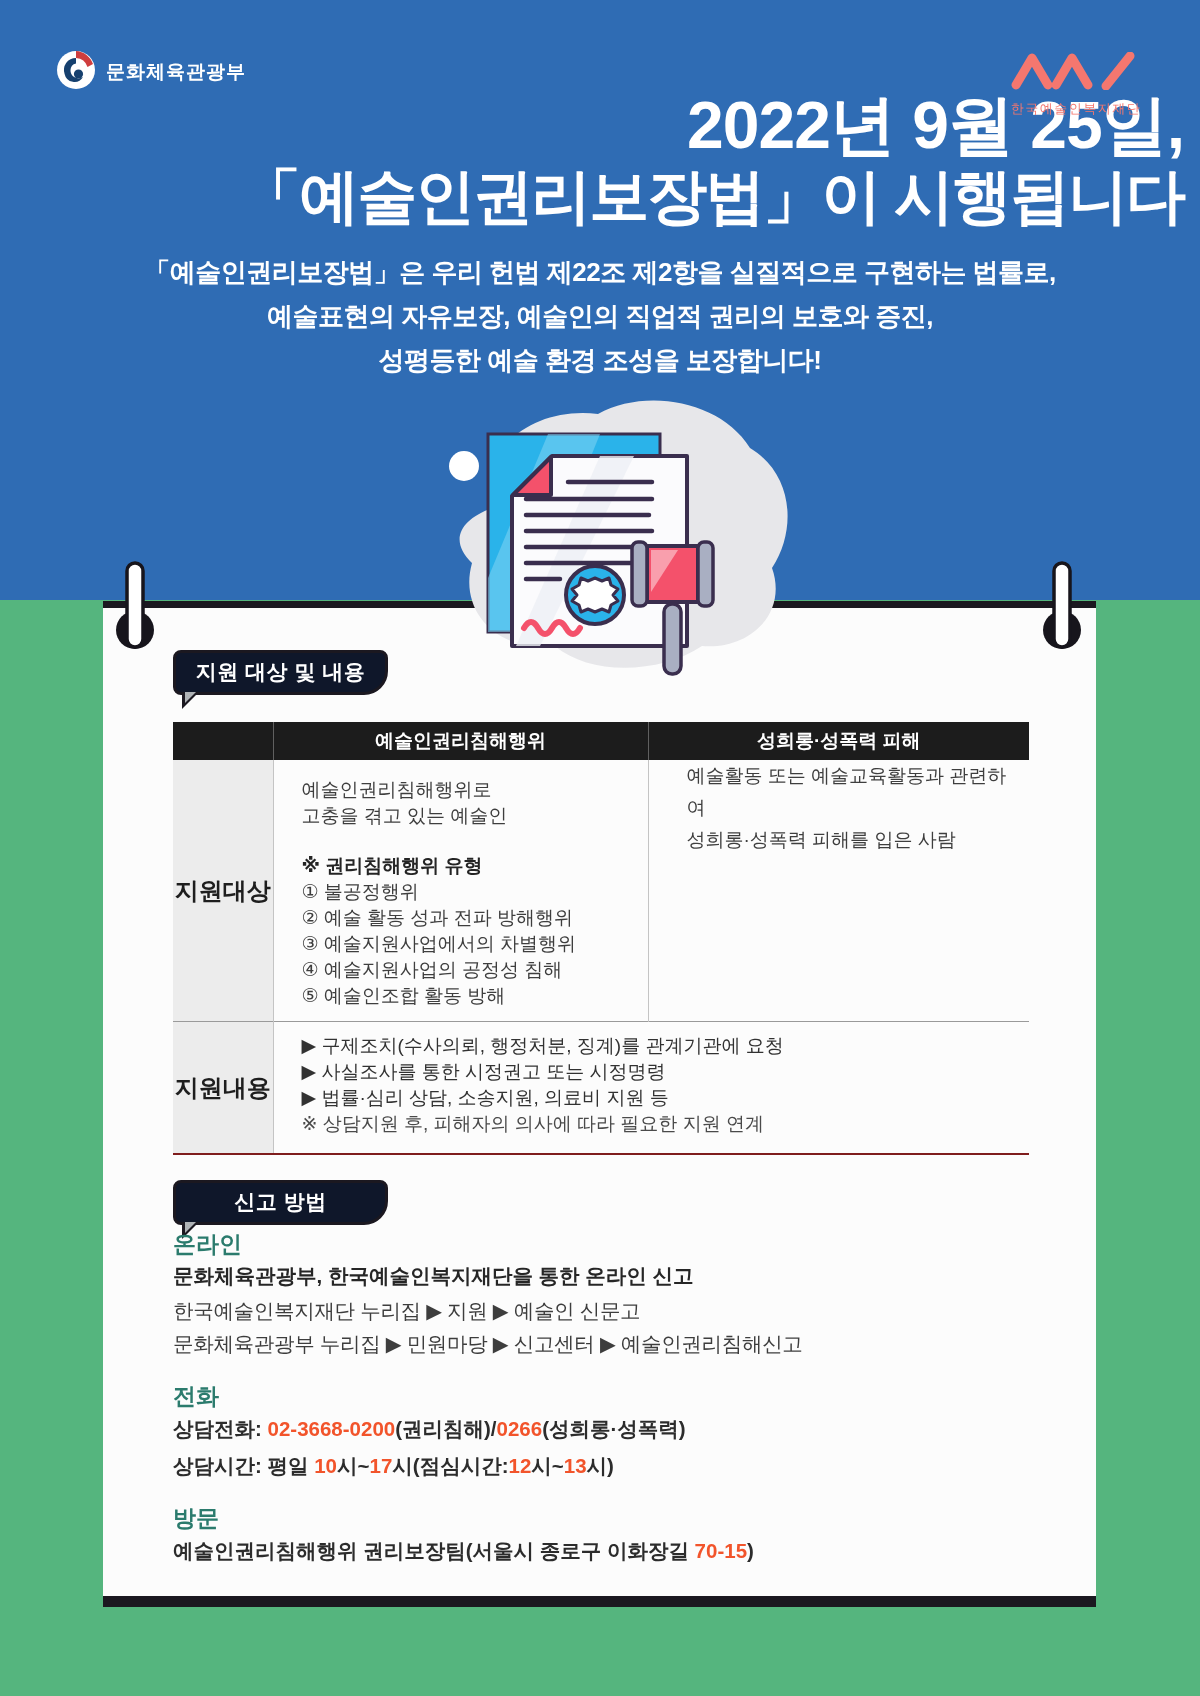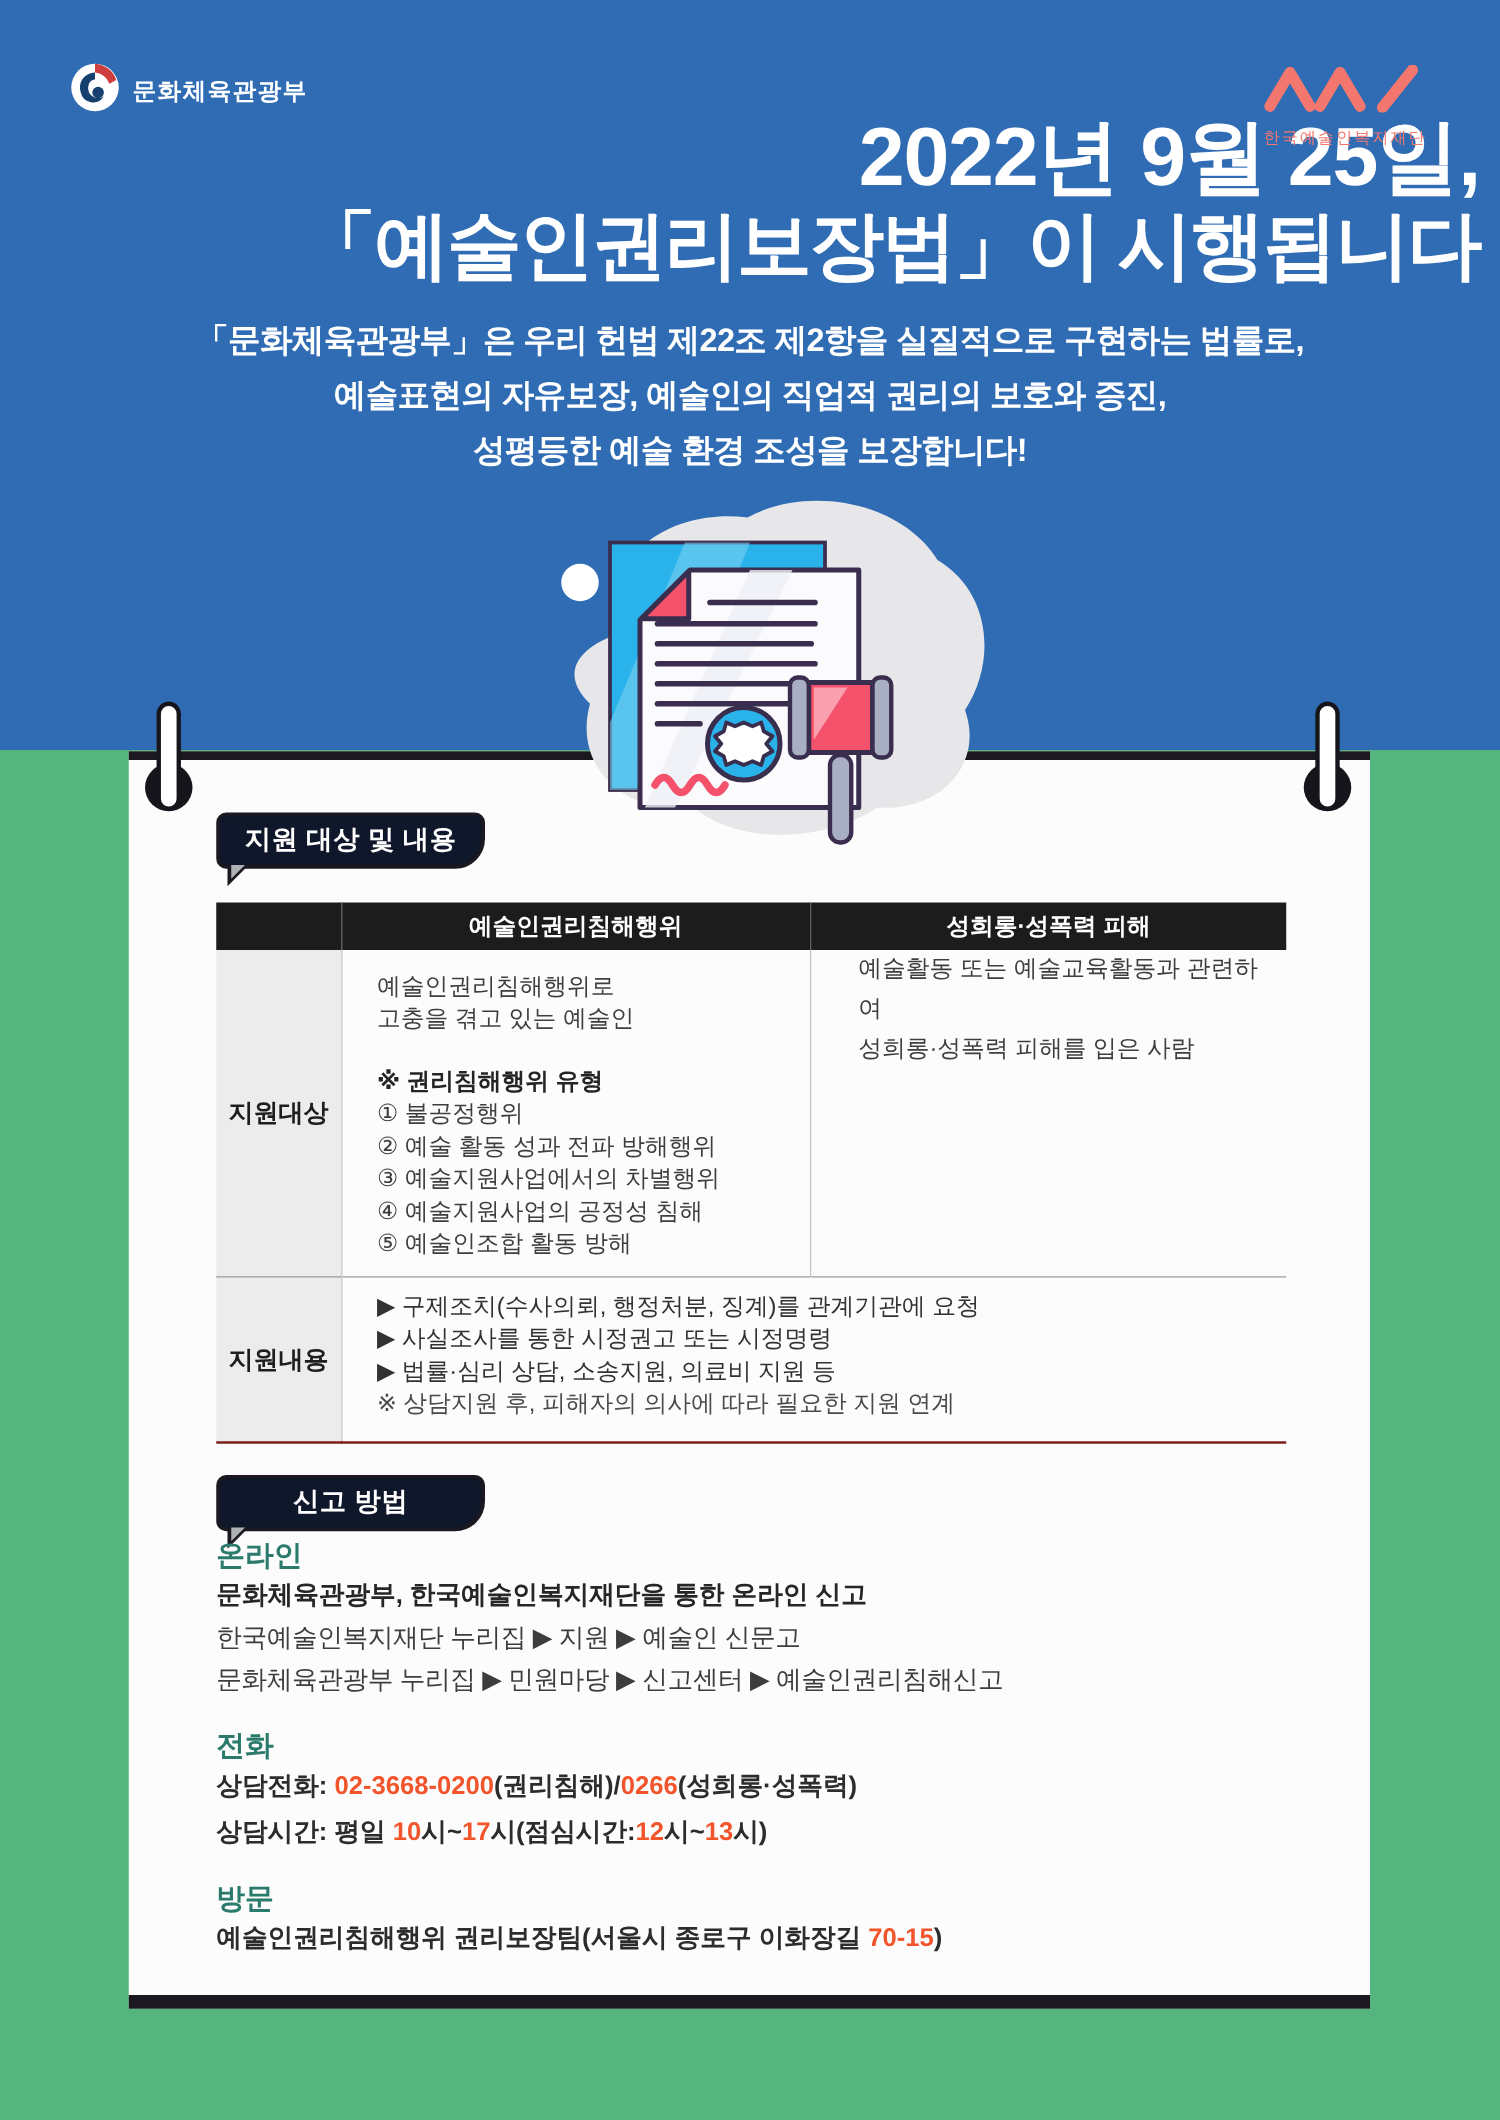--- a/index.html
+++ b/index.html
@@ -43,21 +43,21 @@
                 border-top:11px solid #aeb2b5;border-right:11px solid transparent;}
   .badge-support{top:42px;} .badge-report{top:572px;}
 
   
   .support-table{position:absolute;left:70px;top:114px;width:856px;border-collapse:collapse;table-layout:fixed;z-index:3;
                  border-bottom:2px solid #7f1d1d;}
   .support-table col.c0{width:100px;} .support-table col.c1{width:375px;} .support-table col.c2{width:381px;}
   .support-table thead th{background:#1c1c1c;color:#ffffff;font-size:19px;font-weight:bold;height:36px;
                           border-right:1px solid #606060;}
   .support-table thead th:last-child{border-right:none;}
-  .support-table tbody th{background:#ececec;color:#1e1e1e;font-size:20px;font-weight:bold;text-align:center;
+  .support-table tbody th{background:#ececec;color:#1e1e1e;font-size:24px;font-weight:bold;text-align:center;
                           vertical-align:middle;border-right:1px solid #c4c4c4;}
   .support-table tbody tr.row-target{border-bottom:1px solid #9a9a9a;}
   .support-table td{vertical-align:top;color:#3e3e3e;font-size:19px;}
   .cell-left{padding:17px 14px 12px 28px;border-right:1px solid #c4c4c4;}
   .cell-left div{line-height:26px;}
   .cell-left .gap{height:24px;}
   .cell-left .note-title{font-weight:bold;color:#242424;}
   .cell-right{vertical-align:middle;padding:0 14px 0 38px;}
   .cell-right div{line-height:32px;}
   .cell-content{padding:11px 14px 16px 28px;}
@@ -103,21 +103,21 @@
       </svg>
     </div>
     <div class="name">한국예술인복지재단</div>
   </div>
 
   <div class="title-block">
     <div class="title-line1">2022년 9월 25일,</div>
     <div class="title-line2">「예술인권리보장법」이 시행됩니다</div>
   </div>
   <div class="subtitle-block">
-    <div class="subtitle-line">「문화체육관광부」은 우리 헌법 제22조 제2항을 실질적으로 구현하는 법률로,</div>
+    <div class="subtitle-line">「예술인권리보장법」은 우리 헌법 제22조 제2항을 실질적으로 구현하는 법률로,</div>
     <div class="subtitle-line">예술표현의 자유보장, 예술인의 직업적 권리의 보호와 증진,</div>
     <div class="subtitle-line">성평등한 예술 환경 조성을 보장합니다!</div>
   </div>
 
   <div class="illustration">
     <svg width="380" height="300" viewBox="0 0 380 300">
       <path d="M78,128 C55,70 115,28 178,36 C225,10 300,22 330,70 C372,95 378,150 352,190 C368,235 330,272 282,268 C240,296 170,298 135,268 C80,275 38,235 52,185 C28,162 40,140 78,128 Z" fill="#e7e7ea"></path>
       <circle cx="44" cy="88" r="15" fill="#ffffff"></circle>
       <rect x="68" y="56" width="172" height="198" fill="#2ab3ea" stroke="#3a2e4e" stroke-width="3"></rect>
       <polygon points="128,56 180,56 100,254 68,254 68,200" fill="#7fd4f3" opacity="0.55"></polygon>

